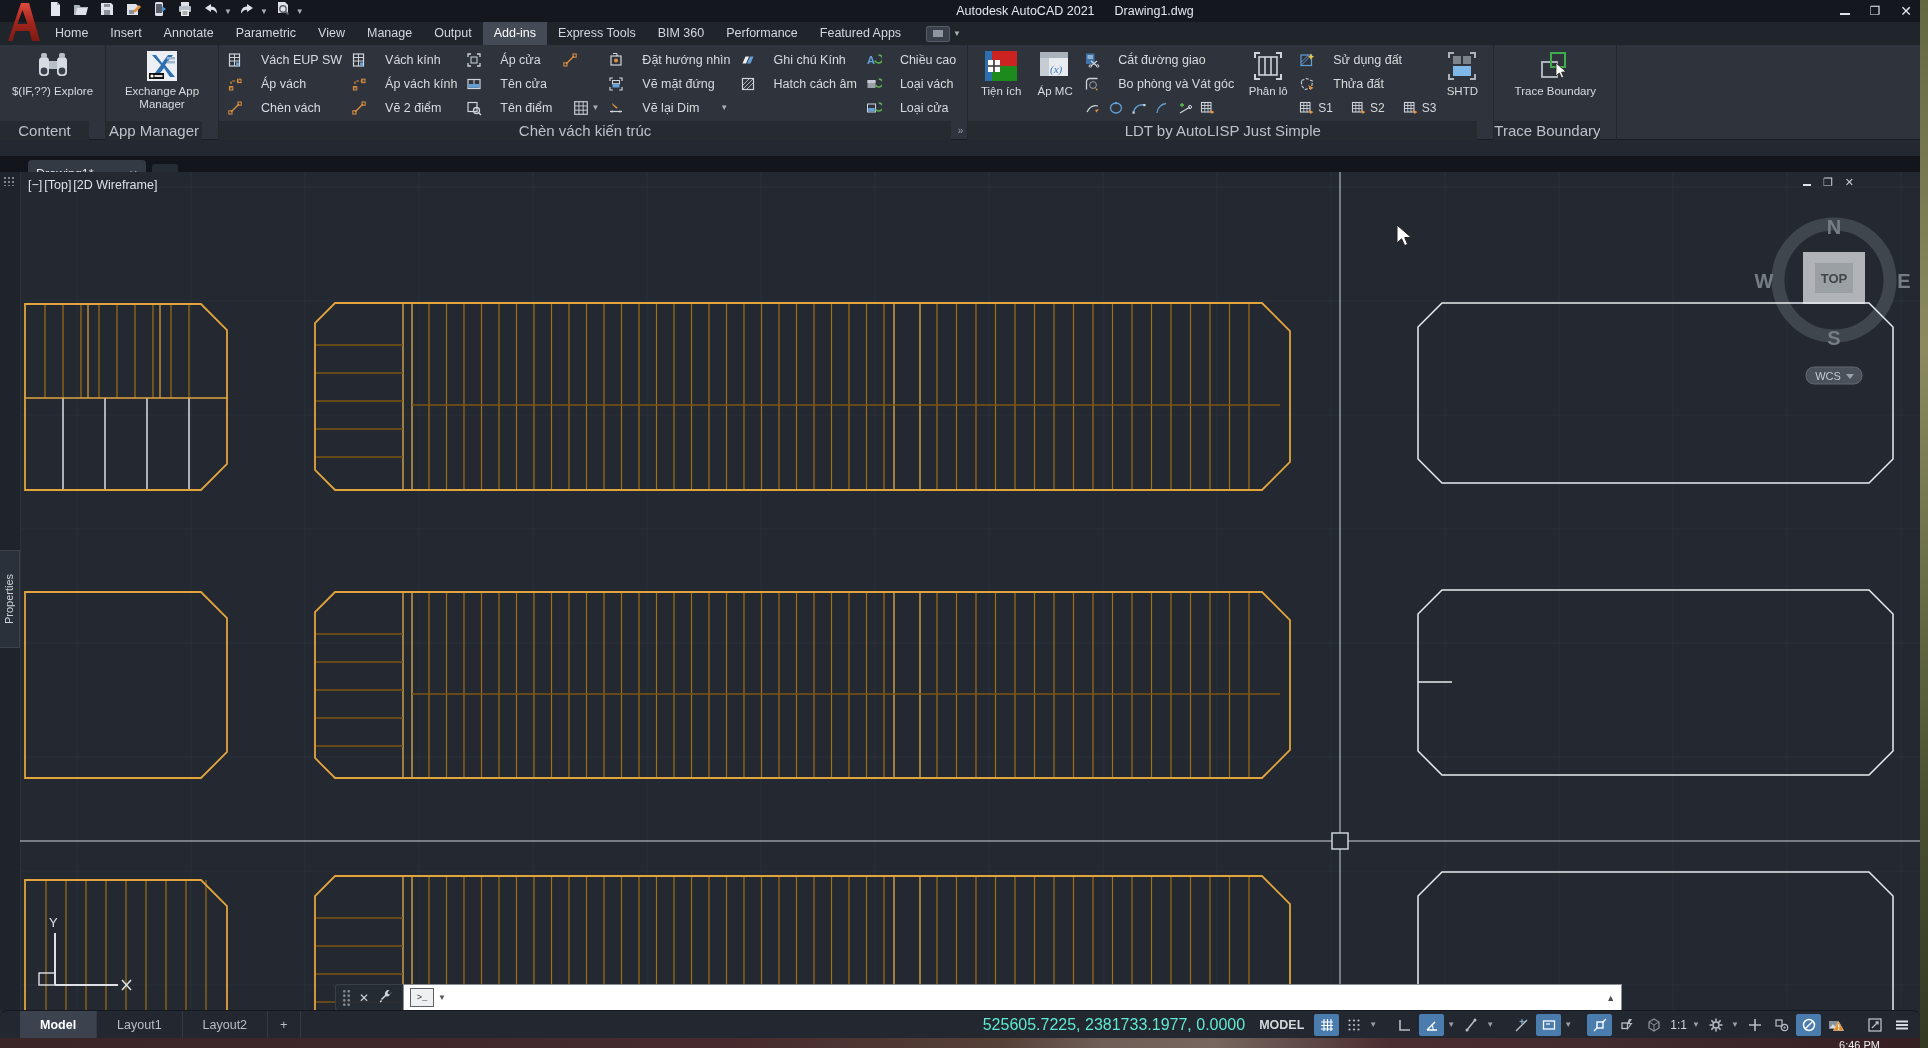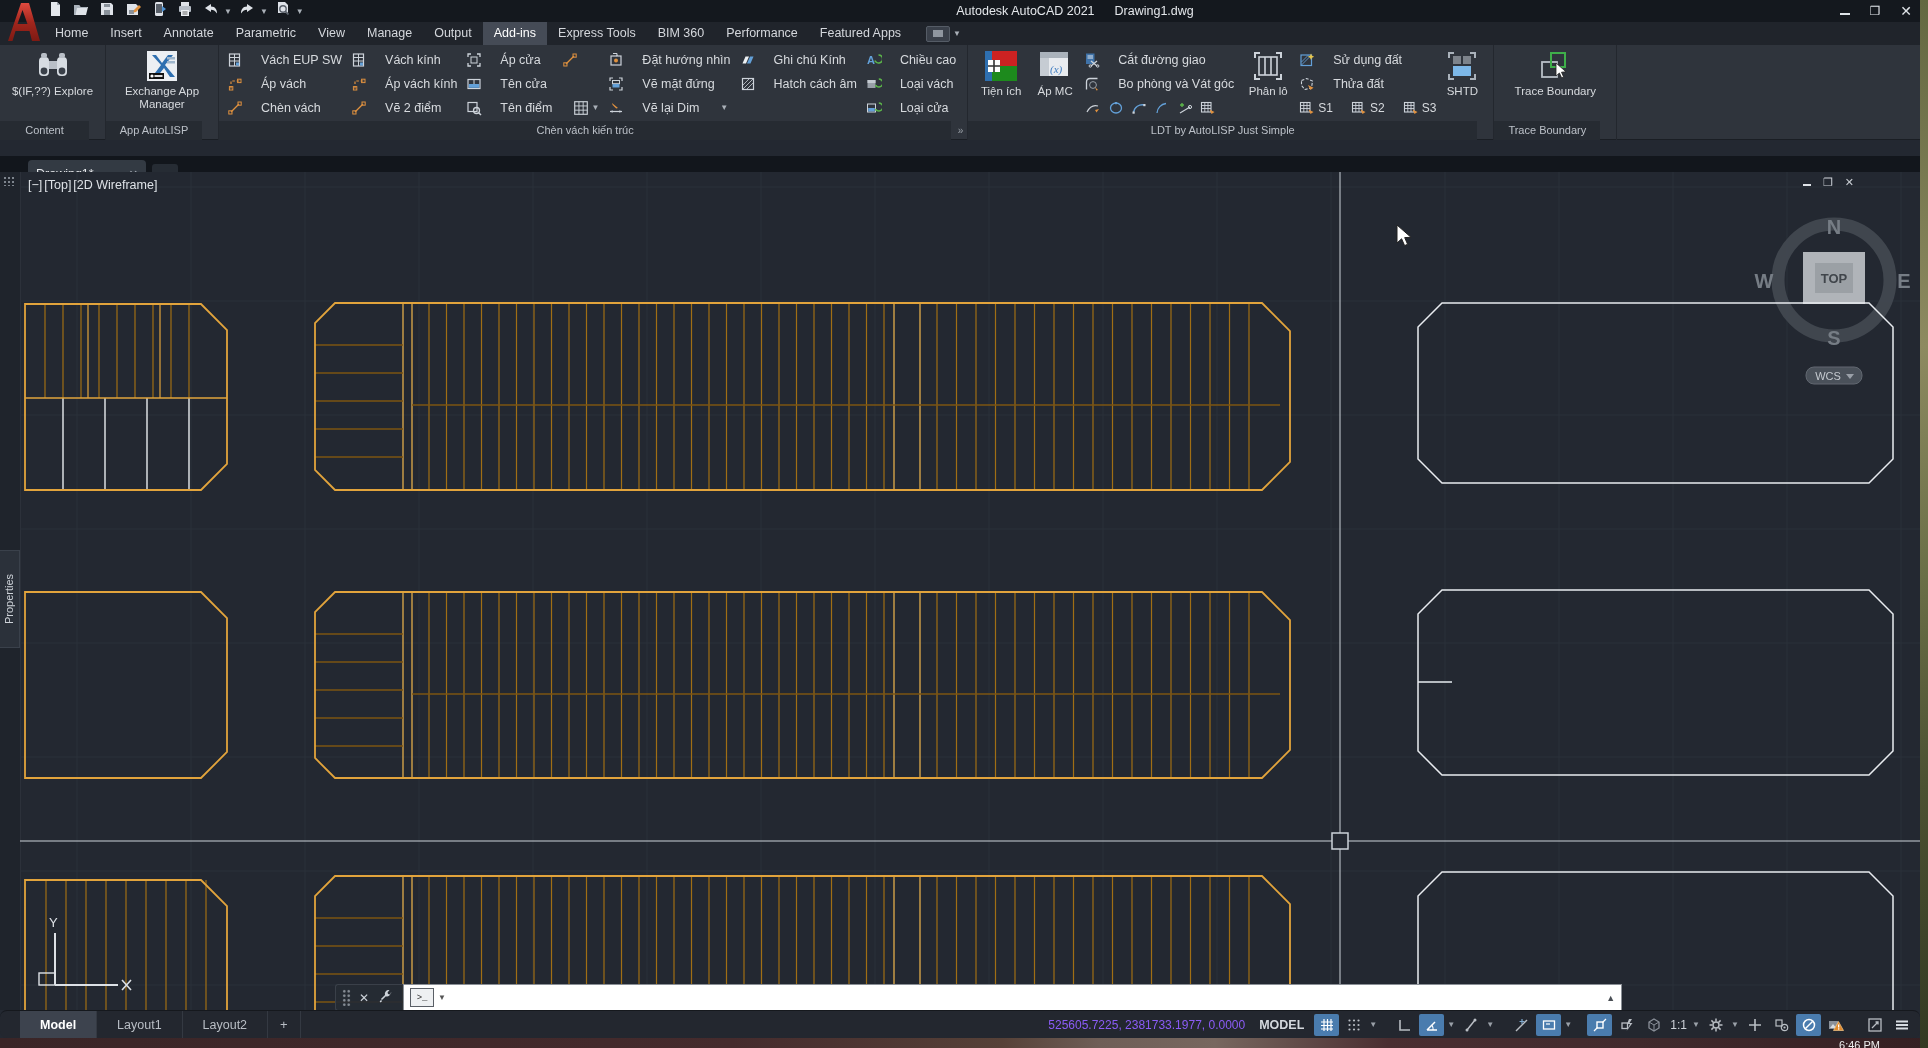--- a/index.html
+++ b/index.html
@@ -30,21 +30,21 @@
       display:flex;align-items:center;justify-content:center;}
   #menu-extra .imgbtn i{display:block;width:10px;height:7px;background:#8f969f;}
   #menu-extra .caret{color:#aab0b8;font-size:8px;}
 
   
   #ribbon{position:absolute;left:0;top:45px;width:1920px;height:95px;background:#2f343c;display:flex;
           border-bottom:1px solid #1a1e24;box-sizing:border-box;}
   .rpanel{position:relative;height:95px;border-right:1px solid #23272e;display:flex;align-items:flex-start;
           padding:2px 5px 19px 5px;box-sizing:border-box;}
   .rpanel .pname{position:absolute;bottom:0;left:0;right:16px;height:19px;line-height:19px;text-align:center;
-          font-size:11px;color:#bcc1c8;background:#262b32;white-space:nowrap;overflow:hidden;}
+          font-size:15px;color:#bcc1c8;background:#262b32;white-space:nowrap;overflow:hidden;}
   .rpanel .pexpand{position:absolute;bottom:2px;right:4px;color:#9aa0a8;font-size:10px;line-height:14px;}
   .rbig{display:flex;flex-direction:column;align-items:center;padding-top:2px;gap:2px;color:#d7dade;
         font-size:11.5px;text-align:center;line-height:1.13;}
   .rbig .bicon svg{width:34px;height:34px;display:block;}
   .rcol{display:flex;flex-direction:column;padding-top:1px;}
   .rbtn{display:flex;align-items:center;gap:18px;height:24px;padding:0 6px 0 3px;color:#d7dade;font-size:12.5px;
         white-space:nowrap;}
   .rbtn .icn svg,.iconrow .icn svg,.sbtn .icn svg{width:16px;height:16px;display:block;}
   .rbtn .after{margin-left:3px;display:flex;align-items:center;gap:2px;}
   .caret-s{color:#aab0b8;font-size:8px;line-height:8px;}
@@ -89,21 +89,21 @@
   #cursor{position:absolute;left:1396px;top:52px;z-index:60;}
 
   
   #statusbar{position:absolute;left:0;top:1010px;width:1920px;height:28px;background:#23272f;border-top:1px solid #15181d;
       display:flex;align-items:center;box-sizing:border-box;border-radius:7px;}
   #layout-tabs{display:flex;align-items:stretch;height:100%;margin-left:20px;}
   .ltab{padding:0 20px;display:flex;align-items:center;color:#b9bec5;font-size:12.5px;border-right:1px solid #343942;}
   .ltab.active{background:#3d434e;color:#ffffff;font-weight:bold;}
   .ltab.plus{padding:0 12px;font-size:13px;}
   #status-right{margin-left:auto;display:flex;align-items:center;gap:2px;padding-right:6px;}
-  #coords{color:#8b5cf6;font-size:12px;margin-right:12px;white-space:nowrap;}
+  #coords{color:#5eead4;font-size:16px;margin-right:12px;white-space:nowrap;}
   #space-label{color:#d4d8dd;font-size:12.5px;font-weight:600;margin-right:8px;}
   .sticon{width:25px;height:22px;display:flex;align-items:center;justify-content:center;border-radius:2px;}
   .sticon.on{background:#4a7cae;}
   .sticon svg{width:16px;height:16px;display:block;}
   .stcaret{width:10px;color:#9aa0a8;font-size:8px;text-align:center;}
   .stgap{width:10px;}
   .sttext{color:#ced2d8;font-size:12px;padding:0 2px;}
 
   
   #desk-bottom{position:absolute;left:0;top:1038px;width:1928px;height:24px;overflow:hidden;
@@ -251,21 +251,21 @@
               <path d="M7 6l9 10-9 12h5l7-9 6 9h5L20 16l8-10h-5l-6 8-6-8z" fill="#2e6fb0"></path>
               <rect x="22" y="8" width="8" height="2.5" fill="#9fb6cc"></rect>
               <rect x="22" y="12" width="8" height="2.5" fill="#9fb6cc"></rect>
               <rect x="4" y="24" width="15" height="6" fill="#111"></rect>
               <circle cx="7" cy="27" r="1.6" fill="#fff"></circle>
               <rect x="9.5" y="26" width="8" height="2" fill="#ddd"></rect>
             </svg>
           </span>
           <span>Exchange App Manager</span>
         </div>
-        <div class="pname">App AutoLISP</div>
+        <div class="pname">App Manager</div>
       </div>
       <div class="rpanel">
         <div class="rcol">
           <div class="rbtn">
             <span class="icn">
               <svg width="16" height="16" viewBox="0 0 16 16">
                 <rect x="2.5" y="2" width="10" height="12" fill="none" stroke="#cdd3da" stroke-width="1.2"></rect>
                 <line x1="7.5" y1="2" x2="7.5" y2="14" stroke="#cdd3da"></line>
                 <line x1="2.5" y1="5.5" x2="12.5" y2="5.5" stroke="#cdd3da"></line>
                 <line x1="2.5" y1="9" x2="12.5" y2="9" stroke="#cdd3da"></line>

